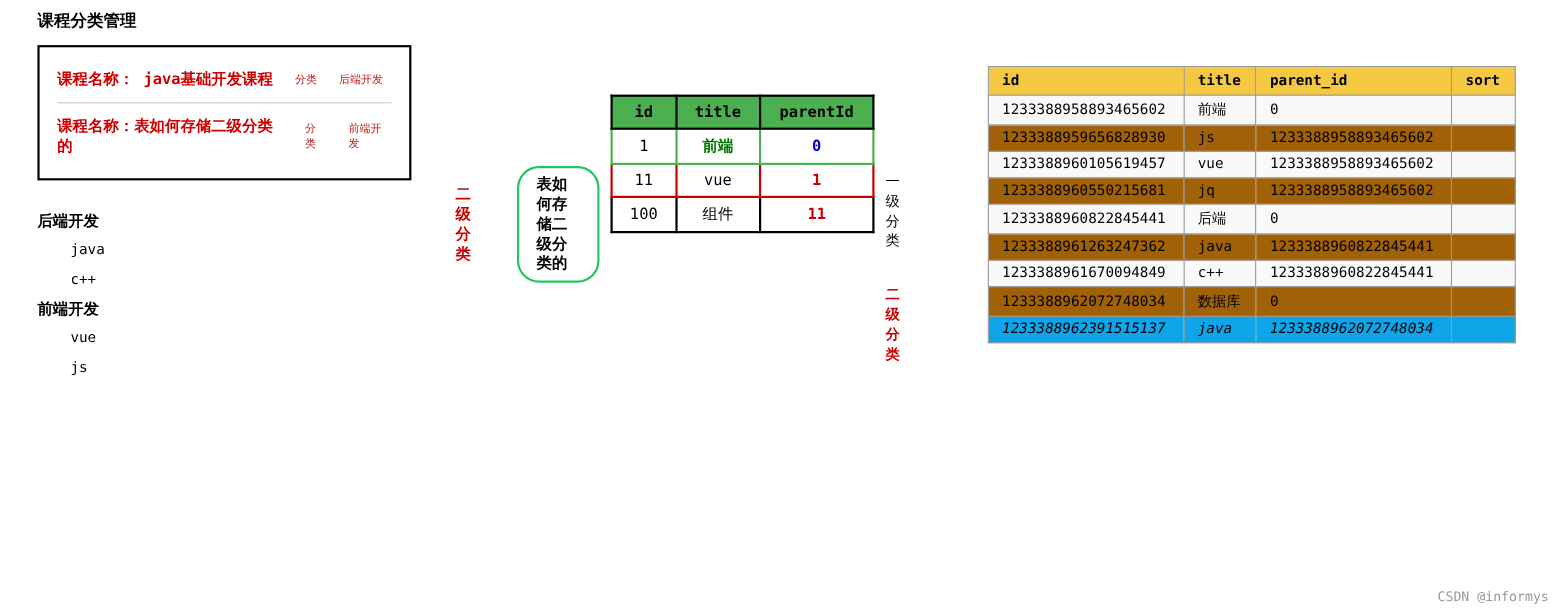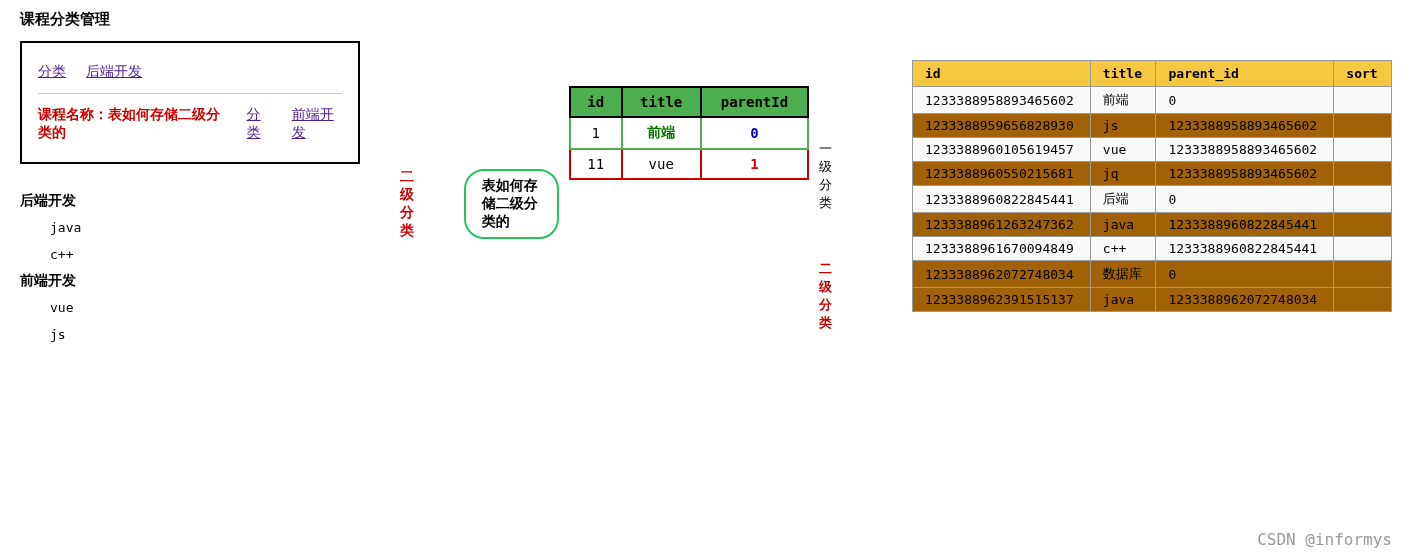--- a/index.html
+++ b/index.html
@@ -11,21 +11,21 @@
       width: 1412px;
       min-height: 557px;
       position: relative;
       overflow: hidden;
     }
 
     .page-container {
       display: flex;
       flex-direction: row;
       align-items: flex-start;
-      padding: 10px 20px;
+      padding: 10px 34px;
       gap: 20px;
     }
 
     .page-title {
       font-size: 15px;
       font-weight: bold;
       margin-bottom: 4px;
     }
 
     .course-box {
@@ -43,23 +43,22 @@
     }
 
     .course-label {
       color: #cc0000;
       font-weight: bold;
       font-size: 14px;
       min-width: 150px;
     }
 
     .course-category {
-      color: #4c1d95;
-      font-size: 14px;
-      text-decoration: underline;
+      color: #b91c1c;
+      font-size: 10px;
     }
 
     .divider-line {
       border: none;
       border-top: 1px solid #ccc;
       margin: 4px 0;
     }
 
     
     .tree-section {
@@ -155,23 +154,23 @@
       text-align: center;
     }
 
     .cell-green { color: #007700; font-weight: bold; }
     .cell-blue { color: #0000cc; font-weight: bold; }
     .cell-red { color: #cc0000; font-weight: bold; }
 
     .side-labels {
       display: flex;
       flex-direction: column;
-      gap: 48px;
+      gap: 31px;
       margin-left: 10px;
-      margin-top: 60px;
+      margin-top: 76px;
       justify-content: space-between;
     }
 
     .first-class-label { color: #000; font-size: 13px; }
     .second-class-label { color: #cc0000; font-size: 13px; font-weight: bold; }
 
     
     .right-section {
       margin-left: auto;
       margin-top: 10px;
@@ -197,47 +196,49 @@
       padding: 4px 12px;
       color: #000;
       background: #a16207;
     }
 
     .db-table tbody tr:nth-child(odd) td {
       background: #f9f9f9;
     }
 
     .db-table tbody tr.highlighted td {
-      background: #a16207;
+      background: #0ea5e9;
+      font-style: italic;
     }
 
     .watermark {
       position: absolute;
       bottom: 8px;
-      right: 20px;
+      right: 4px;
       color: #999;
-      font-size: 16px;
+      font-size: 12px;
     }
 
     .middle-and-labels {
       display: flex;
       flex-direction: row;
       align-items: flex-start;
     }
   </style>
 </head>
 <body>
 
 <div class="page-container">
 
   <div style="display:flex; flex-direction:column; gap:8px;">
     <div class="page-title">课程分类管理</div>
 
     <div class="course-box">
       <div class="course-item">
+        <span class="course-label">课程名称：  java基础开发课程</span>
         <span class="course-category">分类</span>
         <span class="course-category">后端开发</span>
       </div>
       <hr class="divider-line">
       <div class="course-item">
         <span class="course-label">课程名称：表如何存储二级分类的</span>
         <span class="course-category">分类</span>
         <span class="course-category">前端开发</span>
       </div>
     </div>
@@ -270,20 +271,25 @@
         <tbody>
           <tr class="row-first">
             <td>1</td>
             <td class="cell-green">前端</td>
             <td class="cell-blue">0</td>
           </tr>
           <tr class="row-red">
             <td>11</td>
             <td>vue</td>
             <td class="cell-red">1</td>
+          </tr>
+          <tr class="row-black">
+            <td>100</td>
+            <td>组件</td>
+            <td class="cell-red">11</td>
           </tr>
         </tbody>
       </table>
 
       <div class="side-labels">
         <span class="first-class-label">一级分类</span>
         <span class="second-class-label">二级分类</span>
       </div>
     </div>
   </div>

